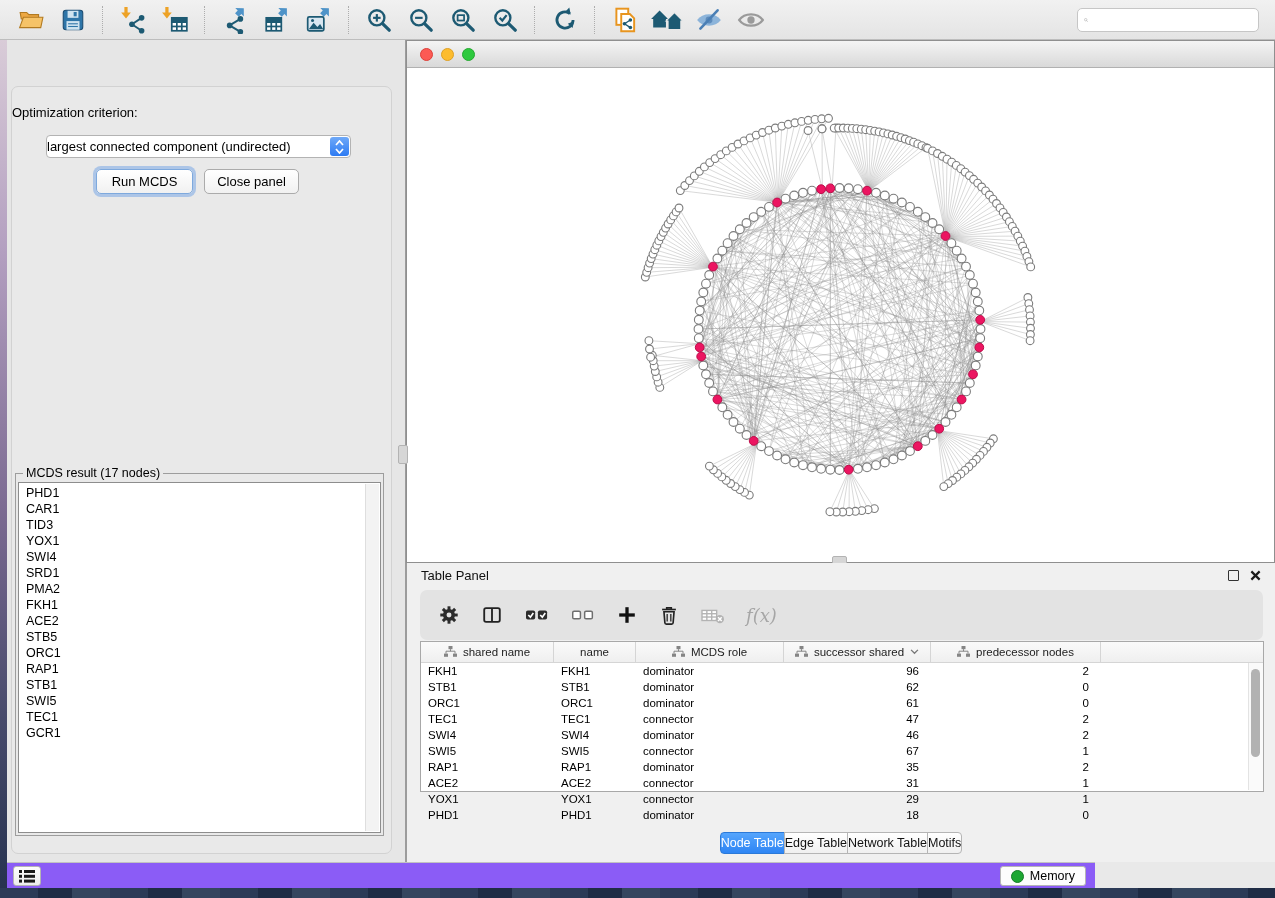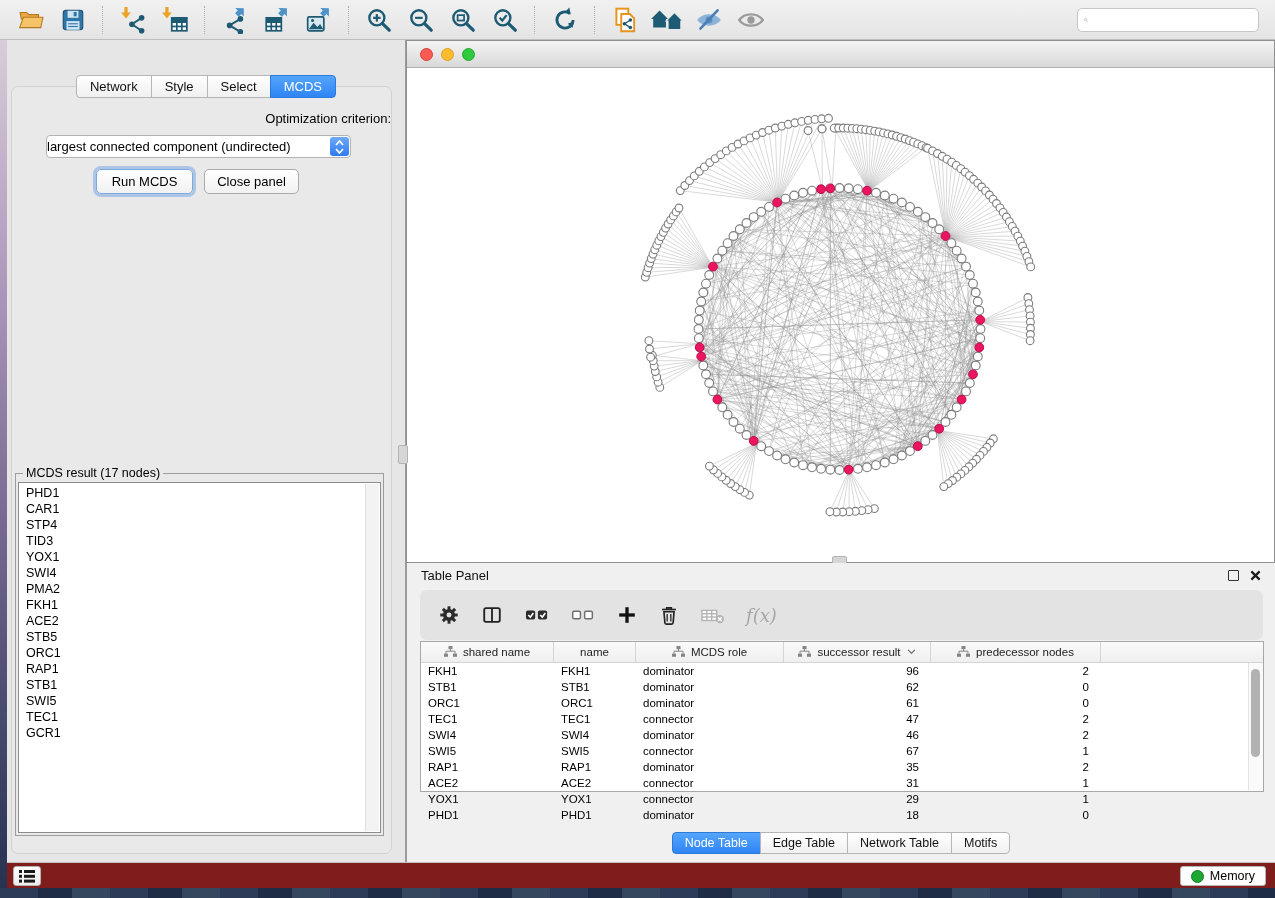--- a/index.html
+++ b/index.html
@@ -33,21 +33,21 @@
     font:13px "Liberation Sans",sans-serif;padding:3px 13px;margin-left:-1px;cursor:default}
   .seg-btn:first-child{border-radius:4px 0 0 4px;margin-left:0}
   .seg-btn:last-child{border-radius:0 4px 4px 0}
   .seg-btn.active{background:linear-gradient(#55a5fd,#2e85f4);border-color:#2b79d8;color:#fff}
   
   #control-panel{left:7px;top:40px;width:399px;height:822px;background:#e6e6e6;border-right:1px solid #9c9c9c;box-sizing:border-box}
   #cp-header{position:absolute;left:14px;right:14px;top:8px;display:flex;justify-content:space-between;align-items:center}
   #cp-tabs{position:absolute;left:0;right:0;top:35px;display:flex;justify-content:center;z-index:3}
   #cp-content{position:absolute;left:4px;right:13px;top:46px;bottom:8px;background:#e9e9e9;
     border:1px solid #d2d2d2;border-radius:7px;z-index:1}
-  #opt-label{position:absolute;top:24px;left:0;right:0;text-align:right;font-size:13px;color:#000}
+  #opt-label{position:absolute;top:18px;left:0;right:0;text-align:left;font-size:13px;color:#000}
   #criterion-select{position:absolute;top:48px;left:34px;right:40px;height:23px;background:#fff;
     border:1px solid #b3b3b3;border-radius:4px;display:flex;align-items:center;font-size:13px;box-sizing:border-box}
   #criterion-select>span:first-child{padding-left:0;white-space:nowrap}
   .stepper{position:absolute;right:1px;top:1px;bottom:1px;width:19px;border-radius:3px;
     background:linear-gradient(#6fa9f8,#2d7bf3);display:flex;flex-direction:column;align-items:center;justify-content:center;gap:2px}
   #cp-buttons{position:absolute;top:82px;left:0;right:0;height:26px}
   .cbtn{position:absolute;height:25px;background:linear-gradient(#ffffff,#f1f1f1);border:1px solid #ababab;
     border-radius:5px;font:13px "Liberation Sans",sans-serif;color:#000}
   #run-btn{left:84px;width:97px;border-color:#7ea9dd;box-shadow:0 0 0 3px rgba(98,152,229,.45)}
   #close-btn{left:192px;width:95px}
@@ -83,23 +83,23 @@
   #table-head{display:flex;height:20px;background:linear-gradient(#fafafa,#efefef);border-bottom:1px solid #d5d5d5}
   .th{display:flex;align-items:center;justify-content:center;gap:6px;font-size:11.5px;color:#222;border-right:1px solid #d5d5d5;box-sizing:border-box}
   .th.colf{border-right:none}
   .tr{display:flex;height:16px}
   .td{font-size:11.5px;color:#000;line-height:16px;box-sizing:border-box;padding-left:7px;white-space:nowrap;overflow:hidden}
   .td.num{text-align:right;padding-right:12px;padding-left:0}
   .col0{width:133px}.col1{width:82px}.col2{width:148px}.col3{width:147px}.col4{width:170px}.colf{flex:1}
   #tbl-scroll{position:absolute;top:21px;bottom:1px;right:0;width:14px;background:#fafafa;border-left:1px solid #e3e3e3}
   #tbl-thumb{position:absolute;top:6px;left:2px;width:9px;height:88px;background:#b2b2b2;border-radius:5px}
   #tp-tabs{position:absolute;left:0;right:0;top:269px;display:flex;justify-content:center}
-  #tp-tabs .seg-btn{font-size:12.5px;padding:3px 12px}
+  #tp-tabs .seg-btn{font-size:12.5px;padding:3px 0}
   
-  #status-bar{left:7px;top:862px;width:1268px;height:26px;background:#7f1d1d;border-top:1px solid #c2c2c2;box-sizing:border-box}
+  #status-bar{left:7px;top:862px;width:1088px;height:26px;background:#8b5cf6;border-top:1px solid #c2c2c2;box-sizing:border-box}
   #list-btn{position:absolute;left:6px;top:3px;width:28px;height:20px;background:linear-gradient(#fdfdfd,#ededed);
     border:1px solid #b5b5b5;border-radius:3px;display:flex;align-items:center;justify-content:center;padding:0}
   #memory-btn{position:absolute;right:9px;top:3px;height:20px;background:#fdfdfd;border:1px solid #b5b5b5;border-radius:3px;
     display:flex;align-items:center;gap:6px;padding:0 10px;font:12.5px "Liberation Sans",sans-serif;color:#000}
   .mem-dot{width:11px;height:11px;border-radius:50%;background:#1da733;border:1px solid #157d26}
 </style>
 </head>
 <body>
 
 <div class="abs" id="desktop-left"></div>
@@ -264,26 +264,20 @@
   <div id="search-box">
     <svg width="14" height="14" viewBox="0 0 14 14">
       <circle cx="6" cy="6" r="4.3" fill="none" stroke="#8e8e8e" stroke-width="1.4"></circle>
       <line x1="9.2" y1="9.2" x2="13" y2="13" stroke="#8e8e8e" stroke-width="1.6"></line>
     </svg>
     <input placeholder="" style="">
   </div>
 </div>
 
 <div class="abs" id="control-panel">
-  <div class="seg" id="cp-tabs">
-      <button class="seg-btn">Network</button>
-      <button class="seg-btn">Style</button>
-      <button class="seg-btn">Select</button>
-      <button class="seg-btn active">MCDS</button>
-    </div>
   <div id="cp-content">
     <div id="opt-label">Optimization criterion:</div>
     <div id="criterion-select">
       <span>largest connected component (undirected)</span>
       <span class="stepper">
         <svg width="9" height="6" viewBox="0 0 9 6">
             <polyline points="1,5 4.5,1 8,5" fill="none" stroke="#fff" stroke-width="1.7"></polyline>
           </svg>
         <svg width="9" height="6" viewBox="0 0 9 6">
             <polyline points="1,1 4.5,5 8,1" fill="none" stroke="#fff" stroke-width="1.7"></polyline>
@@ -293,24 +287,24 @@
     <div id="cp-buttons">
       <button class="cbtn" id="run-btn">Run MCDS</button>
       <button class="cbtn" id="close-btn">Close panel</button>
     </div>
     <fieldset id="mcds-result">
       <legend>MCDS result (17 nodes)</legend>
       <div id="mcds-list">
         <div id="mcds-items">
             <div class="mcds-item">PHD1</div>
             <div class="mcds-item">CAR1</div>
-            <div class="mcds-item">STP4</div>
             <div class="mcds-item">TID3</div>
             <div class="mcds-item">YOX1</div>
             <div class="mcds-item">SWI4</div>
+            <div class="mcds-item">SRD1</div>
             <div class="mcds-item">PMA2</div>
             <div class="mcds-item">FKH1</div>
             <div class="mcds-item">ACE2</div>
             <div class="mcds-item">STB5</div>
             <div class="mcds-item">ORC1</div>
             <div class="mcds-item">RAP1</div>
             <div class="mcds-item">STB1</div>
             <div class="mcds-item">SWI5</div>
             <div class="mcds-item">TEC1</div>
             <div class="mcds-item">GCR1</div>
@@ -1176,21 +1170,21 @@
           <svg width="13" height="12" viewBox="0 0 13 12">
   <g fill="#858585">
               <rect x="4.5" y="0" width="4" height="3.2"></rect>
               <rect x="0" y="7.6" width="4" height="3.2"></rect>
               <rect x="9" y="7.6" width="4" height="3.2"></rect>
             </g>
   <g stroke="#858585" fill="none">
               <path d="M6.5 3.2v2M2 7.6V5.2h9v2.4"></path>
             </g>
           </svg>
-          <span>successor result</span>
+          <span>successor shared</span>
           <svg width="9" height="6" viewBox="0 0 10 7">
   <polyline points="1,1 5,5 9,1" fill="none" stroke="#777" stroke-width="1.5"></polyline>
           </svg>
         </div>
         <div class="th col4">
           <svg width="13" height="12" viewBox="0 0 13 12">
   <g fill="#858585">
               <rect x="4.5" y="0" width="4" height="3.2"></rect>
               <rect x="0" y="7.6" width="4" height="3.2"></rect>
               <rect x="9" y="7.6" width="4" height="3.2"></rect>

